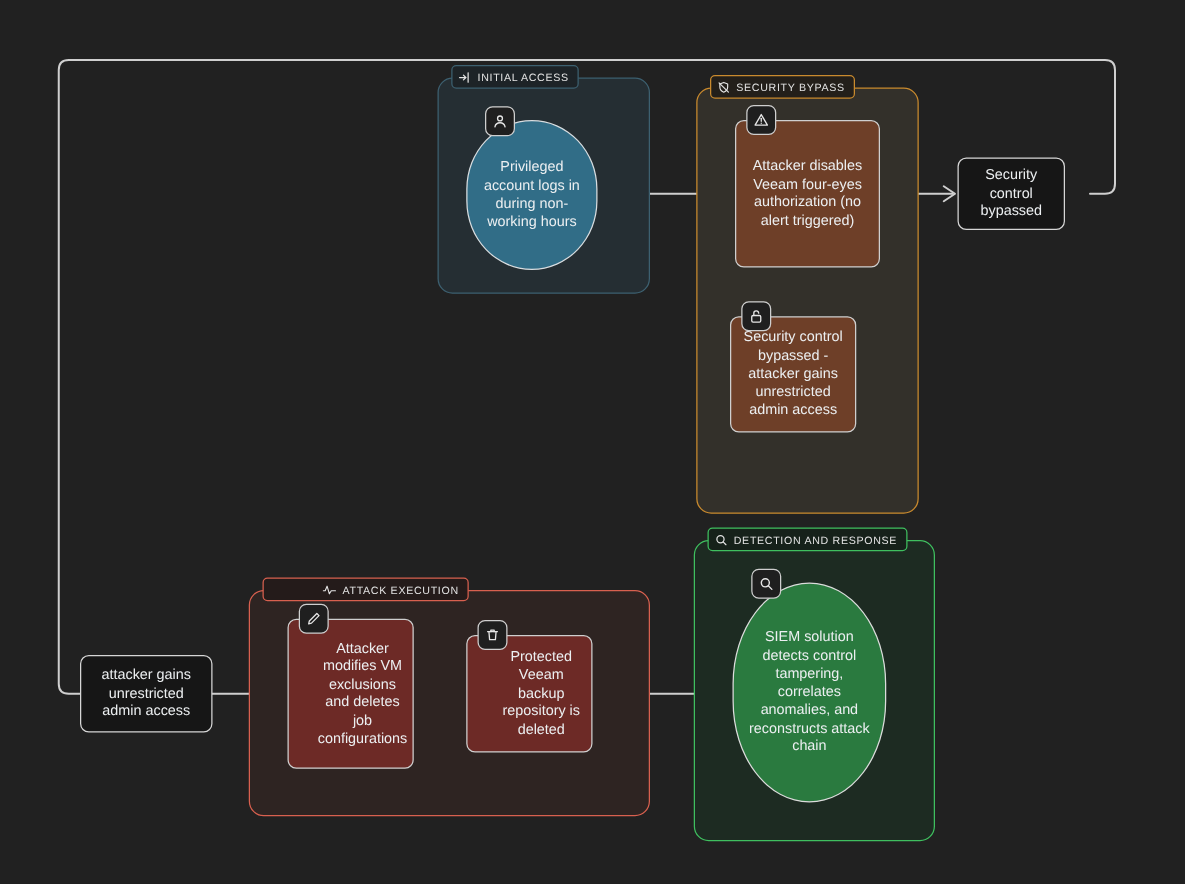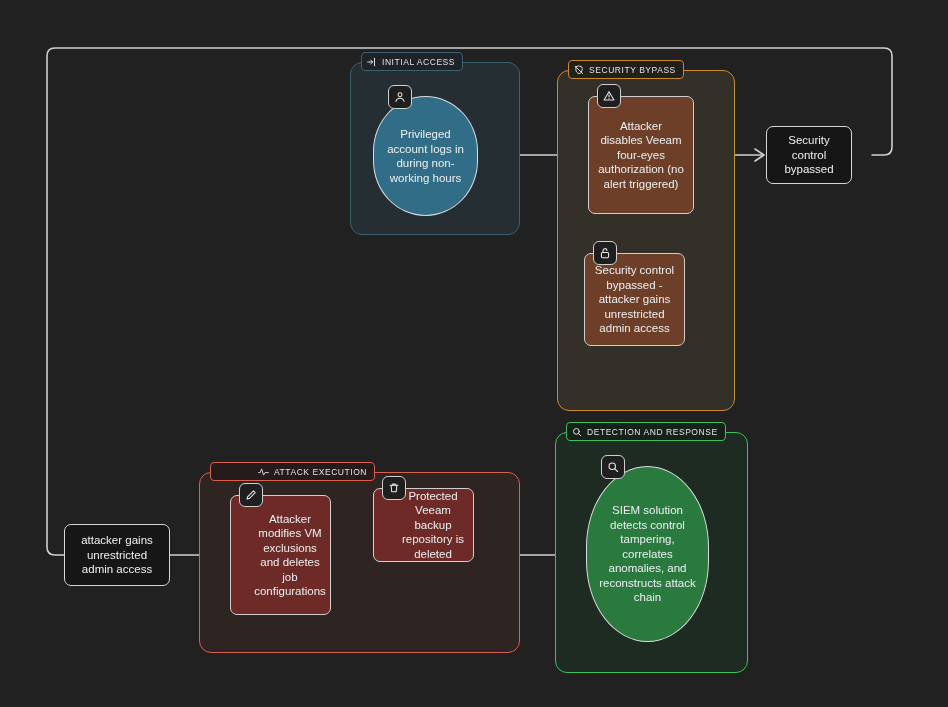--- a/index.html
+++ b/index.html
@@ -161,21 +161,21 @@
   <div class="node ellipse blue" style="left:373px;top:96px;width:105px;height:120px;">
     <div class="node-icon">
       <svg width="12" height="12" viewBox="0 0 16 16" fill="none" stroke="#e6e6e6" stroke-width="1.4" stroke-linecap="round" stroke-linejoin="round">
         <circle cx="8" cy="5" r="2.6"></circle>
           <path d="M2.6 14c.6-3 2.8-4.4 5.4-4.4S12.8 11 13.4 14"></path>
       </svg>
     </div>
     <span class="lbl">Privileged account logs in during non-working hours</span>
   </div>
 
-  <div class="node rect brown" style="left:588px;top:96px;width:106px;height:118px;">
+  <div class="node rect brown" style="left:588px;top:96px;width:116px;height:118px;">
     <div class="node-icon">
       <svg width="12" height="12" viewBox="0 0 16 16" fill="none" stroke="#e6e6e6" stroke-width="1.4" stroke-linecap="round" stroke-linejoin="round">
         <path d="M8 2.2L14.6 13.4H1.4z"></path>
           <path d="M8 6.2v3.1"></path>
           <path d="M8 11.3v.2"></path>
       </svg>
     </div>
     <span class="lbl">Attacker disables Veeam four-eyes authorization (no alert triggered)</span>
   </div>
 
@@ -199,21 +199,21 @@
 
   <div class="node rect maroon" style="left:230px;top:495px;width:101px;height:120px;padding-left:28px;">
     <div class="node-icon">
       <svg width="12" height="12" viewBox="0 0 16 16" fill="none" stroke="#e6e6e6" stroke-width="1.4" stroke-linecap="round" stroke-linejoin="round">
         <path d="M11.3 2.4l2.3 2.3-8 8-3 .7.7-3z"></path>
       </svg>
     </div>
     <span class="lbl">Attacker modifies VM exclusions and deletes job configurations</span>
   </div>
 
-  <div class="node rect maroon" style="left:373px;top:488px;width:101px;height:74px;padding-left:28px;">
+  <div class="node rect maroon" style="left:373px;top:508px;width:101px;height:94px;padding-left:28px;">
     <div class="node-icon">
       <svg width="12" height="12" viewBox="0 0 16 16" fill="none" stroke="#e6e6e6" stroke-width="1.4" stroke-linecap="round" stroke-linejoin="round">
         <path d="M2.8 4.4h10.4"></path>
           <path d="M6.2 4.4V2.8h3.6v1.6"></path>
         <path d="M4.2 4.4l.7 8.6h6.2l.7-8.6"></path>
       </svg>
     </div>
     <span class="lbl">Protected Veeam backup repository is deleted</span>
   </div>
 

